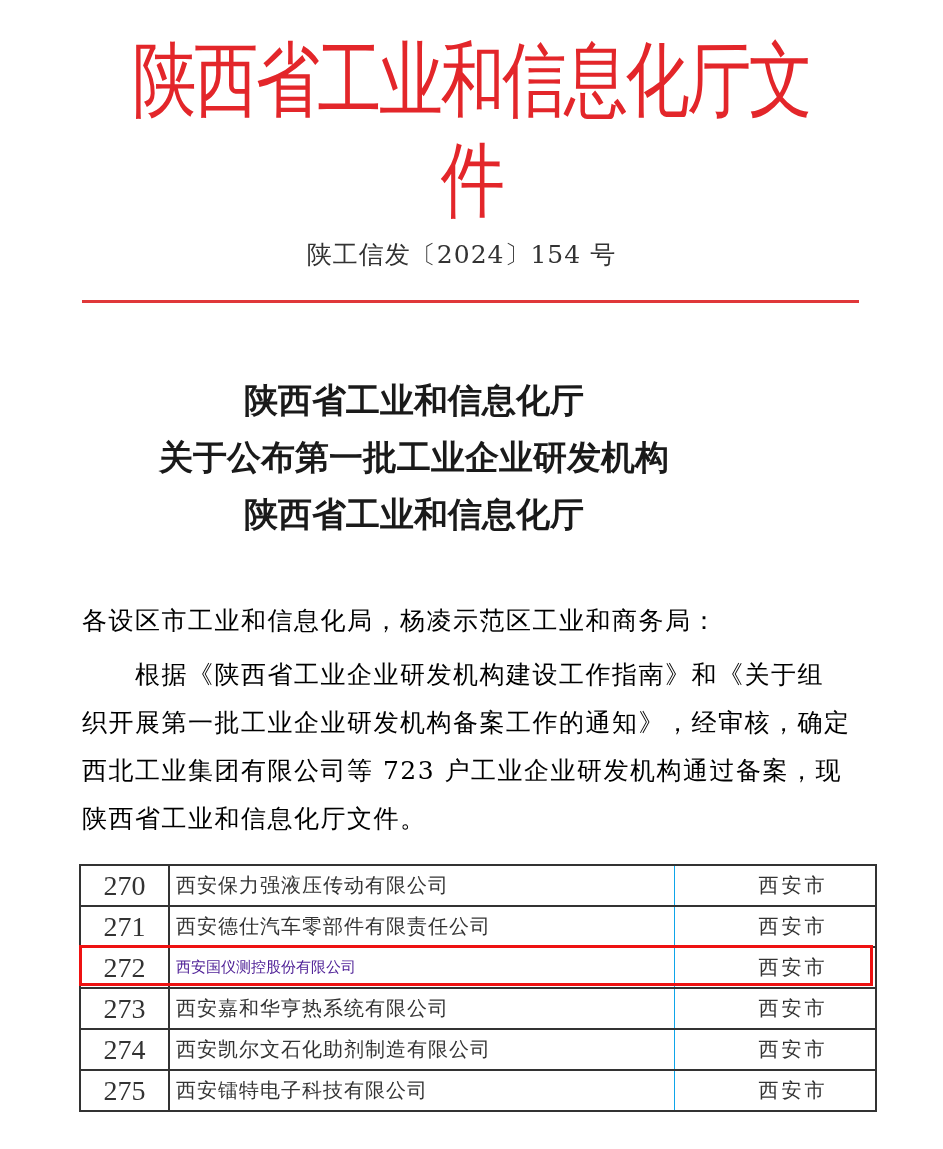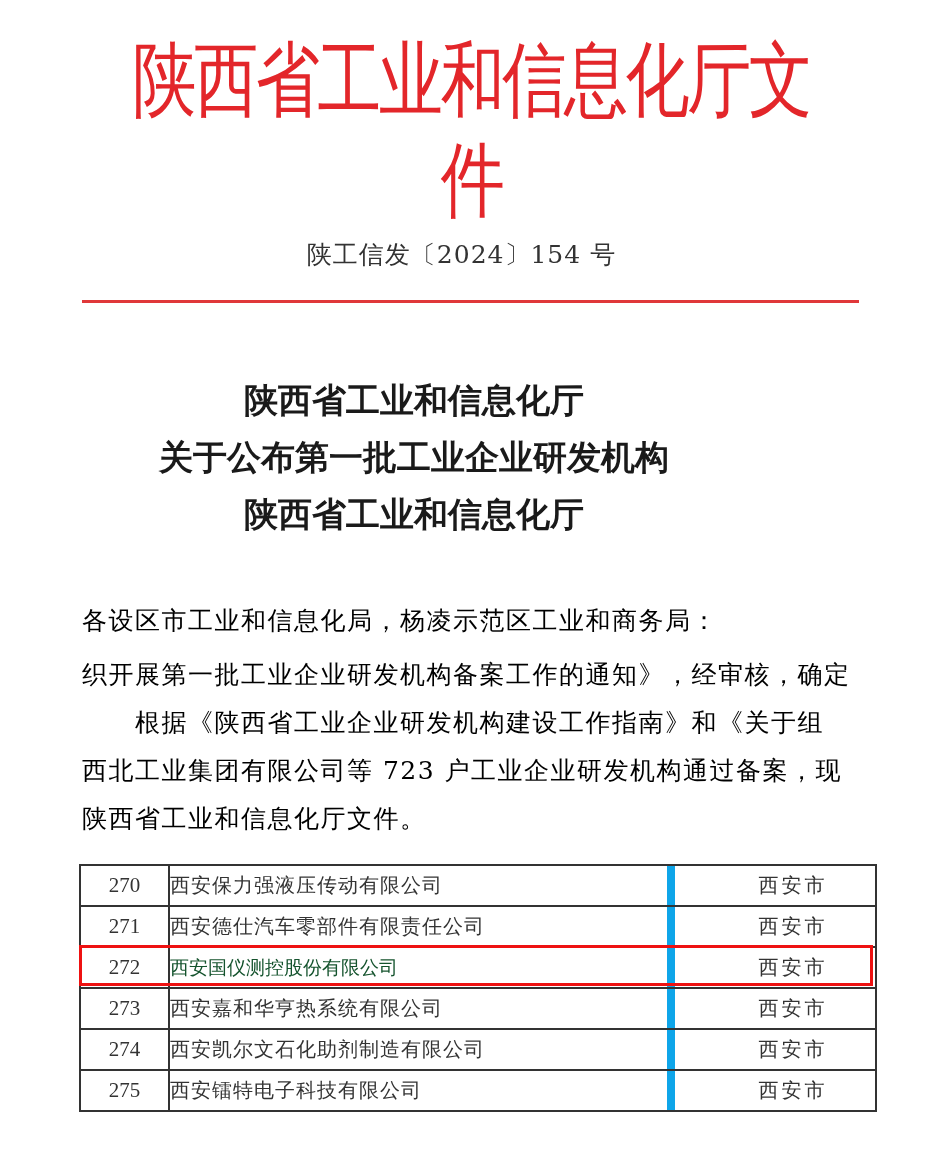--- a/index.html
+++ b/index.html
@@ -40,24 +40,24 @@
     .p2 .line { display: block; }
     .table {
       position: absolute; left: 79px; top: 864px; width: 794px;
       border-top: 2px solid #333; border-left: 2px solid #333; border-right: 2px solid #333;
     }
     .row {
       display: flex; height: 40px; border-bottom: 2px solid #333; box-sizing: border-box;
       height: 41px; position: relative;
     }
     .cell { display: flex; align-items: center; box-sizing: border-box; font-size: 20px; color: #333; }
-    .c-no { width: 89px; justify-content: center; border-right: 2px solid #333; font-family: "Liberation Serif", serif; font-size: 21px; }
-    .c-name { width: 505px; border-right: 8px solid #0ea5e9; letter-spacing: 1px; }
+    .c-no { width: 89px; justify-content: center; border-right: 2px solid #333; font-family: "Liberation Serif", serif; font-size: 28px; }
+    .c-name { width: 505px; padding-left: 6px; border-right: 1px solid #0ea5e9; letter-spacing: 1px; }
     .c-city { flex: 1; justify-content: center; letter-spacing: 3px; padding-left: 36px; }
-    .row.highlight .c-name { color: #14532d; font-family: "DejaVu Sans", sans-serif; font-size: 19px; letter-spacing: 0; }
+    .row.highlight .c-name { color: #4c1d95; font-family: "DejaVu Sans", sans-serif; font-size: 15px; letter-spacing: 0; }
     .highlight-box {
       position: absolute; left: 79px; top: 945px; width: 794px; height: 41px;
       border: 3px solid #ee1111; box-sizing: border-box; pointer-events: none;
     }
   </style>
 </head>
 <body>
 
 <div class="masthead">陕西省工业和信息化厅文件</div>
 
@@ -67,22 +67,22 @@
 
 <div class="title">
   <div>陕西省工业和信息化厅</div>
   <div>关于公布第一批工业企业研发机构</div>
   <div>陕西省工业和信息化厅</div>
 </div>
 
 <div class="para p1">各设区市工业和信息化局，杨凌示范区工业和商务局：</div>
 
 <div class="para p2">
+  <span class="line">　　根据《陕西省工业企业研发机构建设工作指南》和《关于组</span>
   <span class="line">织开展第一批工业企业研发机构备案工作的通知》，经审核，确定</span>
-  <span class="line">　　根据《陕西省工业企业研发机构建设工作指南》和《关于组</span>
   <span class="line">西北工业集团有限公司等 723 户工业企业研发机构通过备案，现</span>
   <span class="line">陕西省工业和信息化厅文件。</span>
 </div>
 
 <div class="table">
   <div class="row">
     <div class="cell c-no">270</div>
     <div class="cell c-name">西安保力强液压传动有限公司</div>
     <div class="cell c-city">西安市</div>
   </div>

